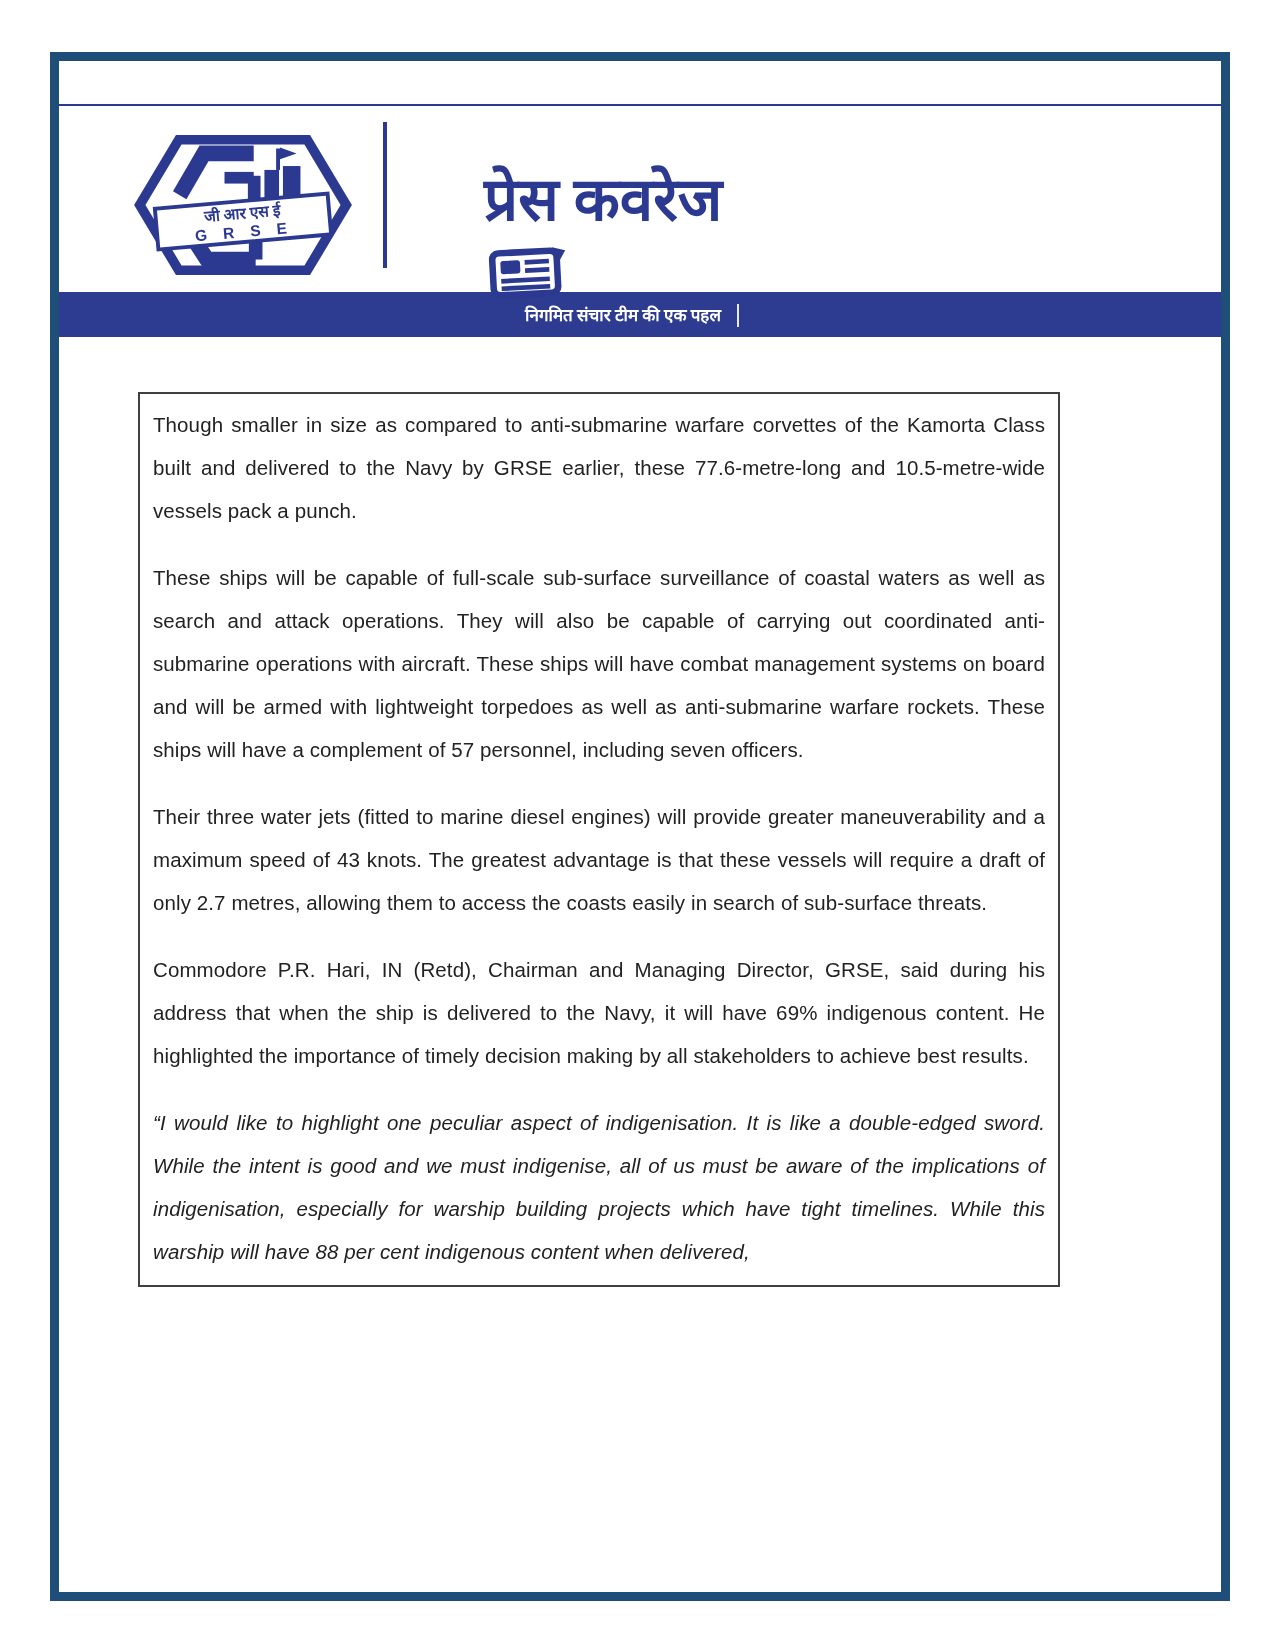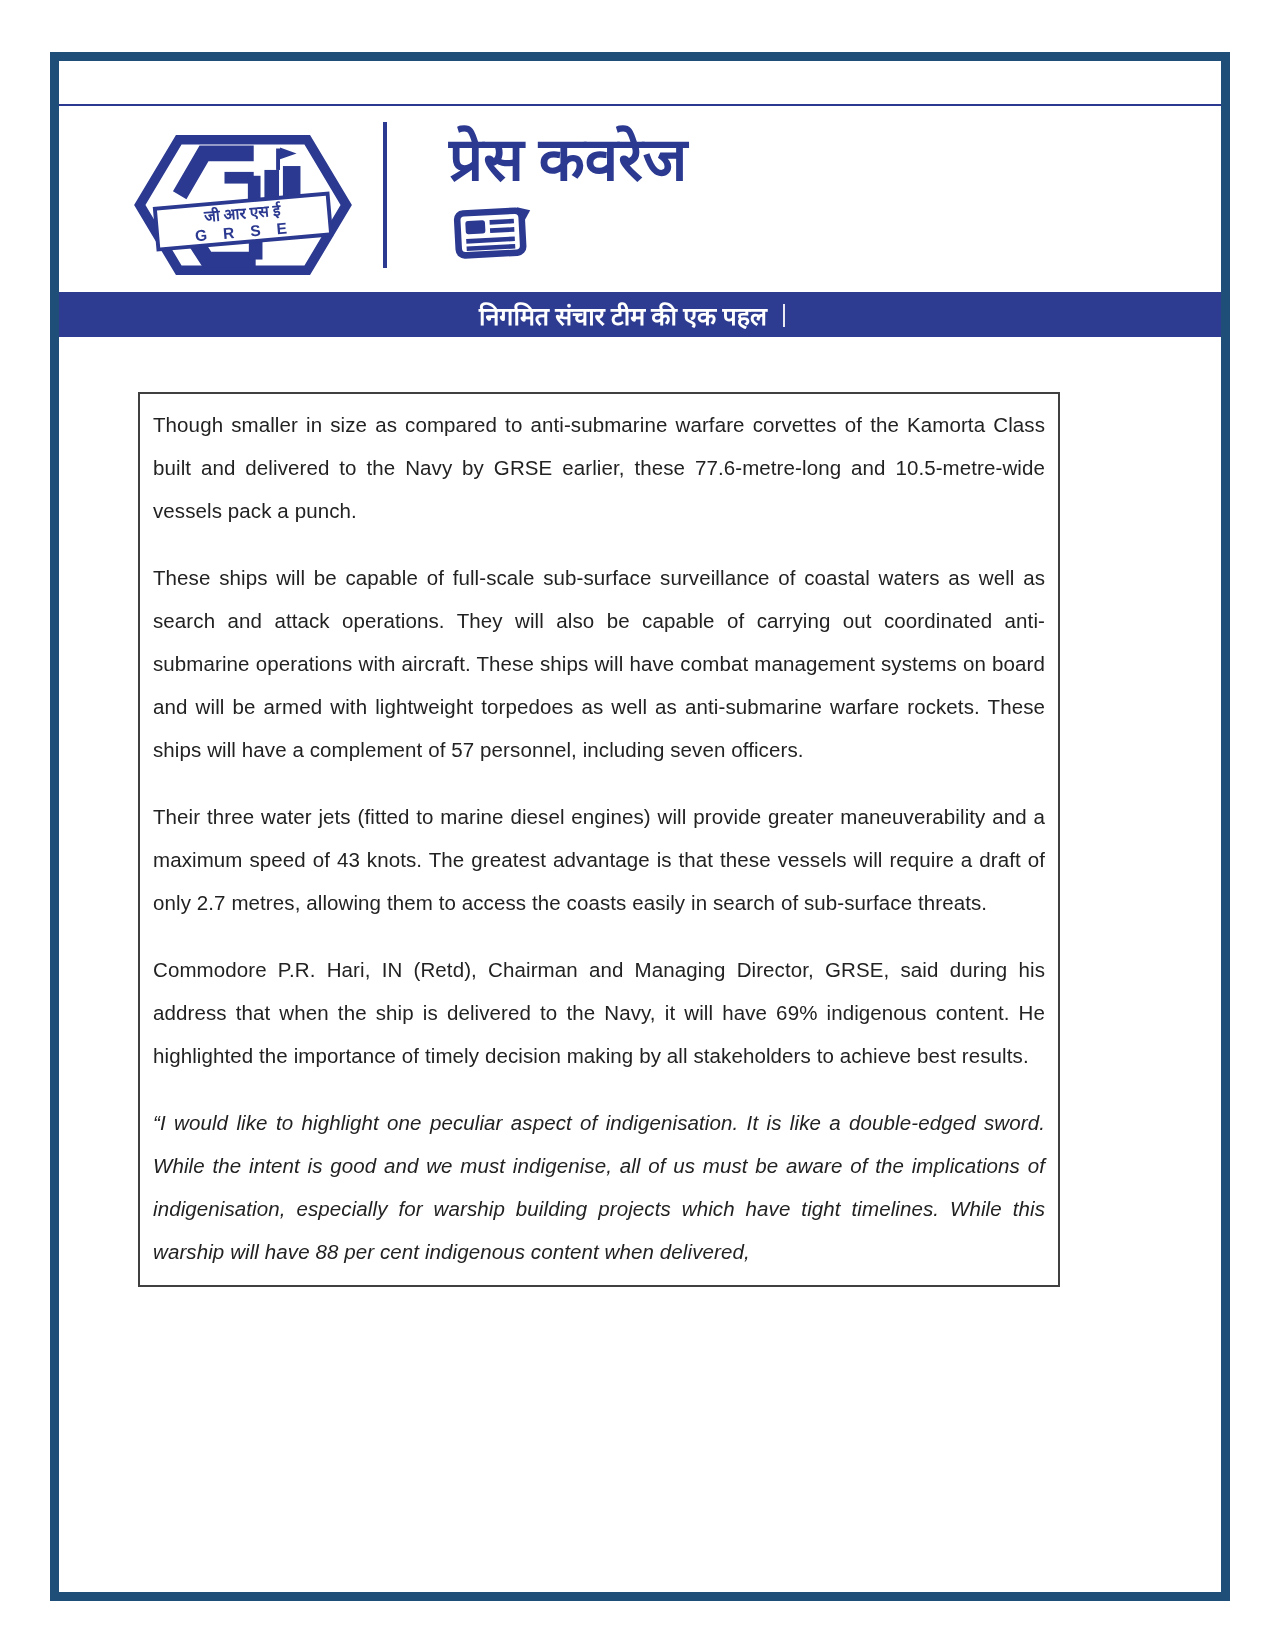--- a/index.html
+++ b/index.html
@@ -28,21 +28,21 @@
     height:186px;
     padding:14px 0 0 72px;
   }
   .logo-wrap { margin-top:6px; }
   .logo-wrap svg { display:block; width:224px; height:158px; }
   .header-divider {
     width:4px; height:146px;
     background:#2b3990;
     margin:2px 0 0 28px;
   }
-  .titles { padding-left:62px; }
+  .titles { padding-left:97px;margin-top:40px; }
   .hindi-title {
     font-family:"Liberation Serif", serif;
     font-weight:bold;
     font-size:60px;
     line-height:80px;
     color:#2b3990;
     white-space:nowrap;
   }
   .eng-row { display:flex; align-items:center; margin-top:2px; }
   .eng-row svg { width:86px; height:60px; flex:0 0 auto; }
@@ -58,21 +58,21 @@
   .banner {
     height:45px;
     background:#2d3b90;
     color:#ffffff;
     display:flex;
     align-items:center;
     justify-content:center;
   }
   .banner-hindi {
     font-family:"Liberation Serif", serif;
-    font-size:25px;
+    font-size:17px;
     font-weight:600;
   }
   .banner-sep {
     font-size:23px;
     font-weight:400;
     margin:0 14px;
     opacity:0.95;
   }
   .banner-english {
     font-size:23px;

